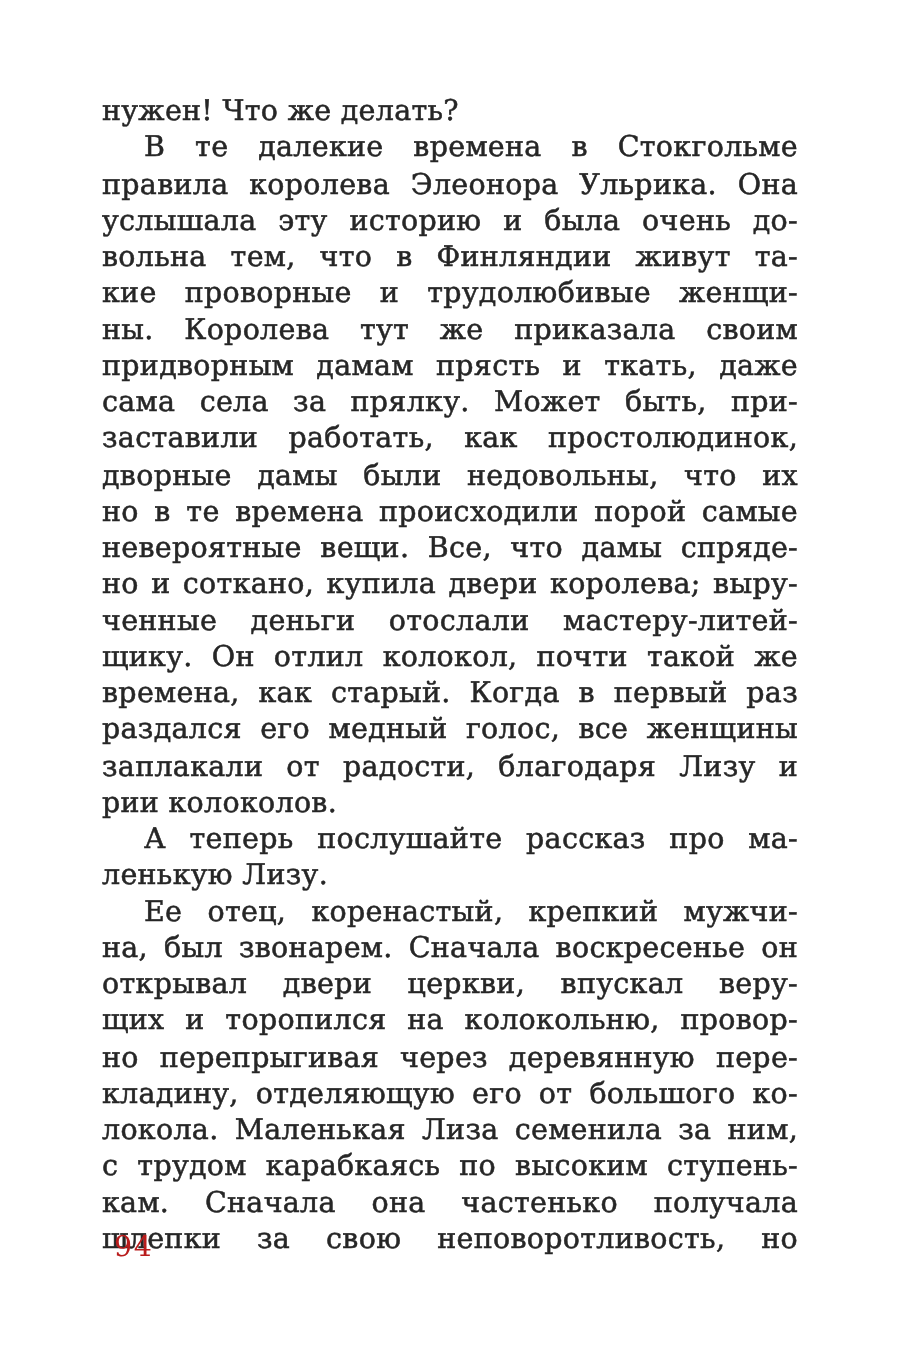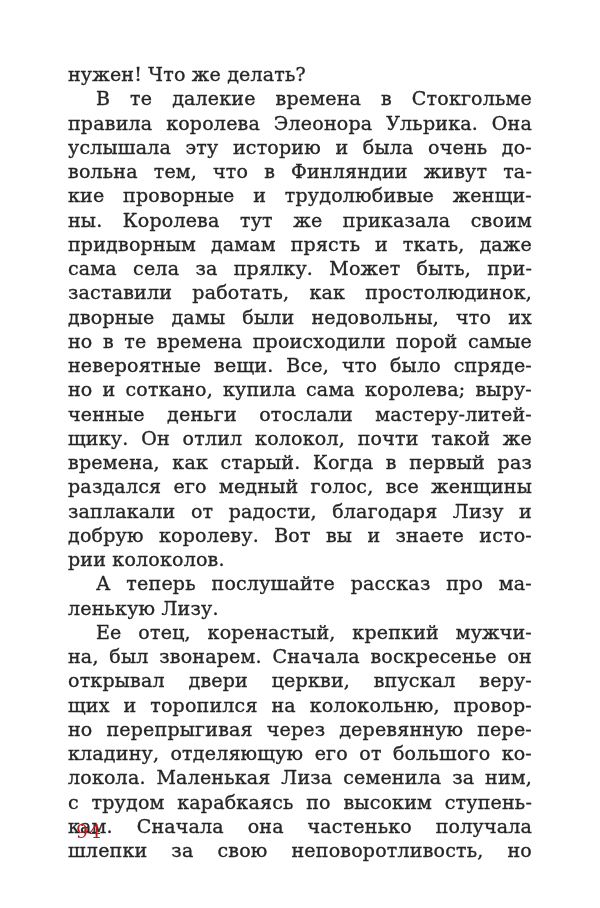--- a/index.html
+++ b/index.html
@@ -70,28 +70,27 @@
     <span class="line">правила королева Элеонора Ульрика. Она</span>
     <span class="line">услышала эту историю и была очень до-</span>
     <span class="line">вольна тем, что в Финляндии живут та-</span>
     <span class="line">кие проворные и трудолюбивые женщи-</span>
     <span class="line">ны. Королева тут же приказала своим</span>
     <span class="line">придворным дамам прясть и ткать, даже</span>
     <span class="line">сама села за прялку. Может быть, при-</span>
     <span class="line">заставили работать, как простолюдинок,</span>
     <span class="line">дворные дамы были недовольны, что их</span>
     <span class="line">но в те времена происходили порой самые</span>
-    <span class="line">невероятные вещи. Все, что было спряде-</span>
-    <span class="line">но и соткано, купила сама королева; выру-</span>
+    <span class="line">невероятные вещи. Все, что дамы спряде-</span>
+    <span class="line">но и соткано, купила двери королева; выру-</span>
     <span class="line">ченные деньги отослали мастеру-литей-</span>
     <span class="line">щику. Он отлил колокол, почти такой же</span>
     <span class="line">времена, как старый. Когда в первый раз</span>
     <span class="line">раздался его медный голос, все женщины</span>
     <span class="line">заплакали от радости, благодаря Лизу и</span>
-    <span class="line">добрую королеву. Вот вы и знаете исто-</span>
     <span class="line last">рии колоколов.</span>
 
     <span class="line indent">А теперь послушайте рассказ про ма-</span>
     <span class="line last">ленькую Лизу.</span>
 
     <span class="line indent">Ее отец, коренастый, крепкий мужчи-</span>
     <span class="line">на, был звонарем. Сначала воскресенье он</span>
     <span class="line">открывал двери церкви, впускал веру-</span>
     <span class="line">щих и торопился на колокольню, провор-</span>
     <span class="line">но перепрыгивая через деревянную пере-</span>

